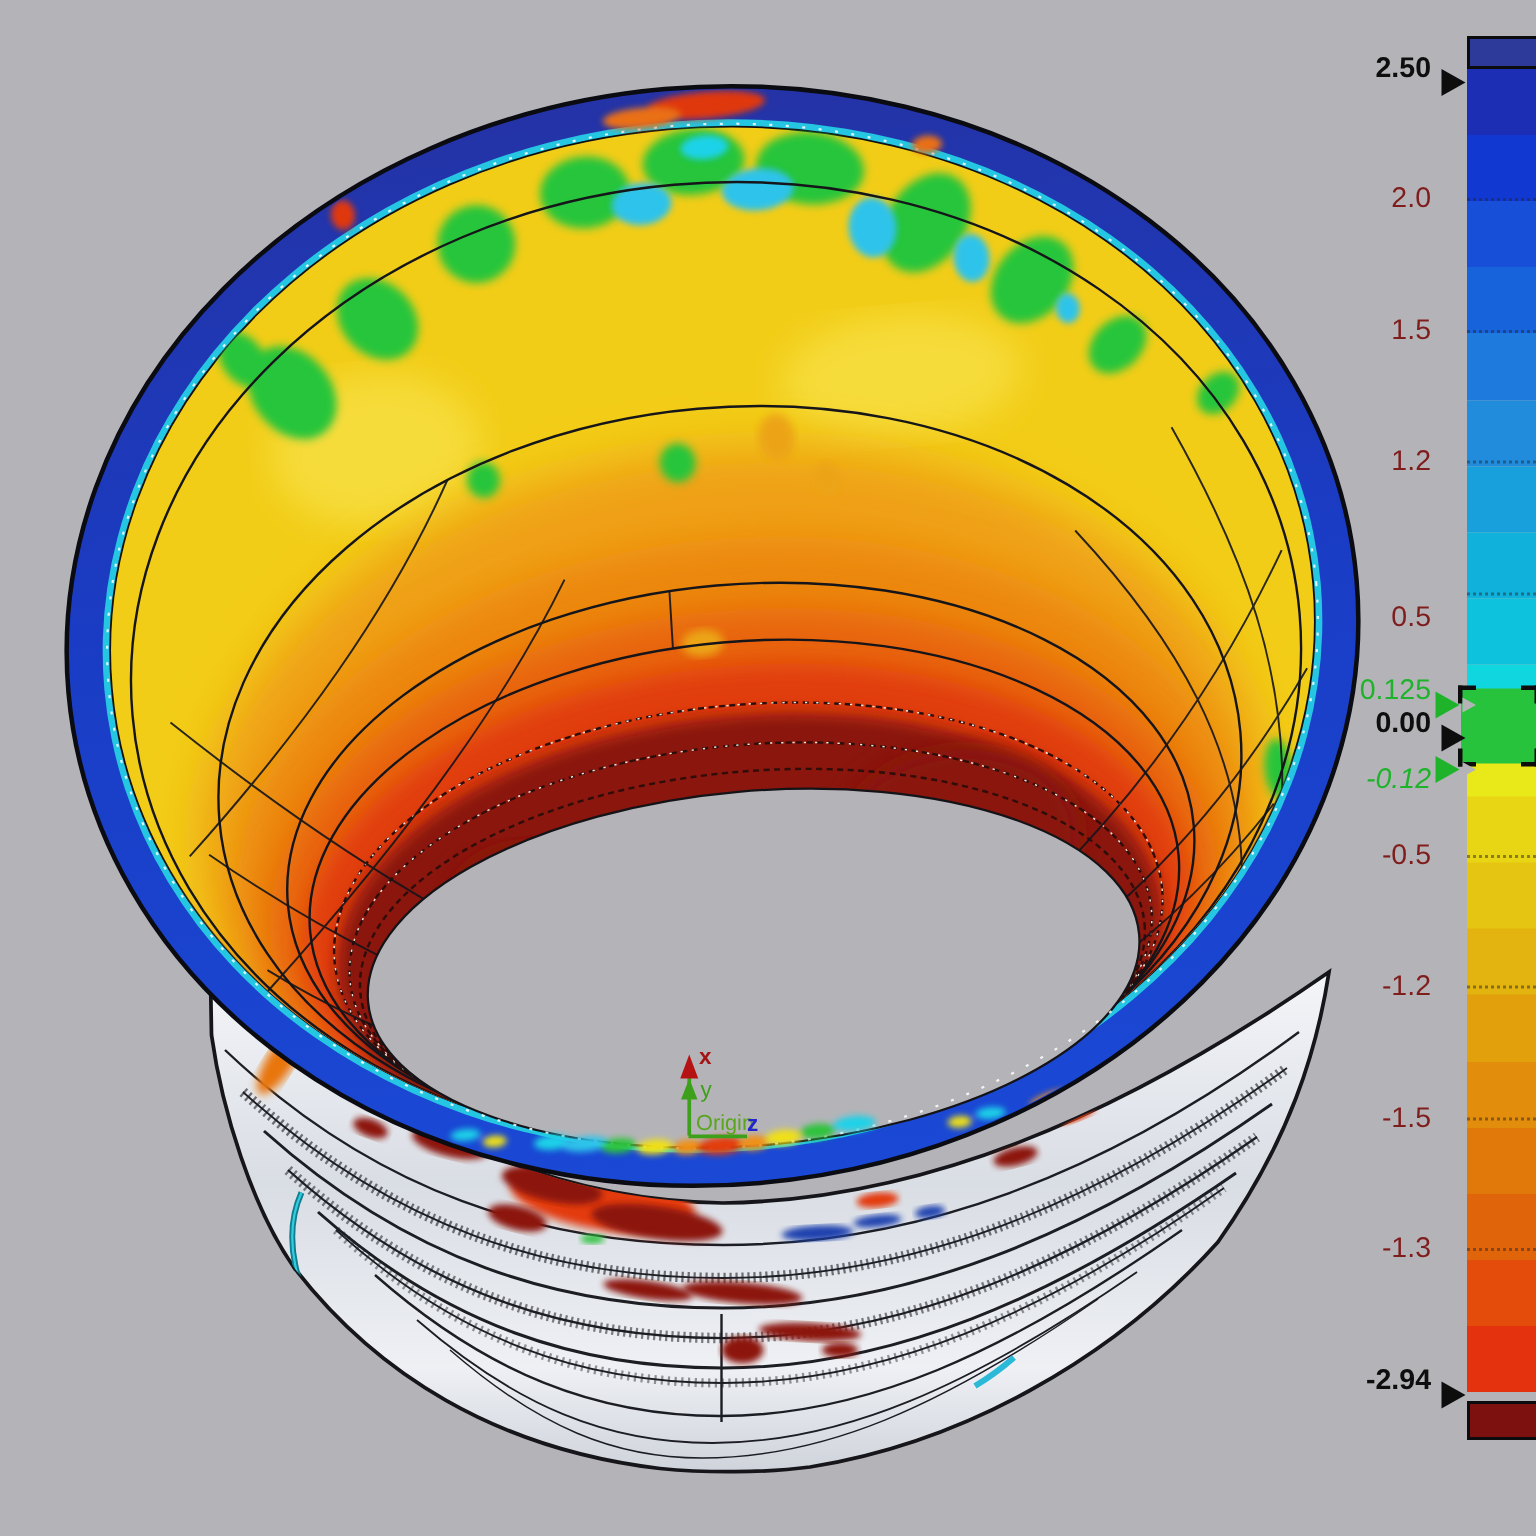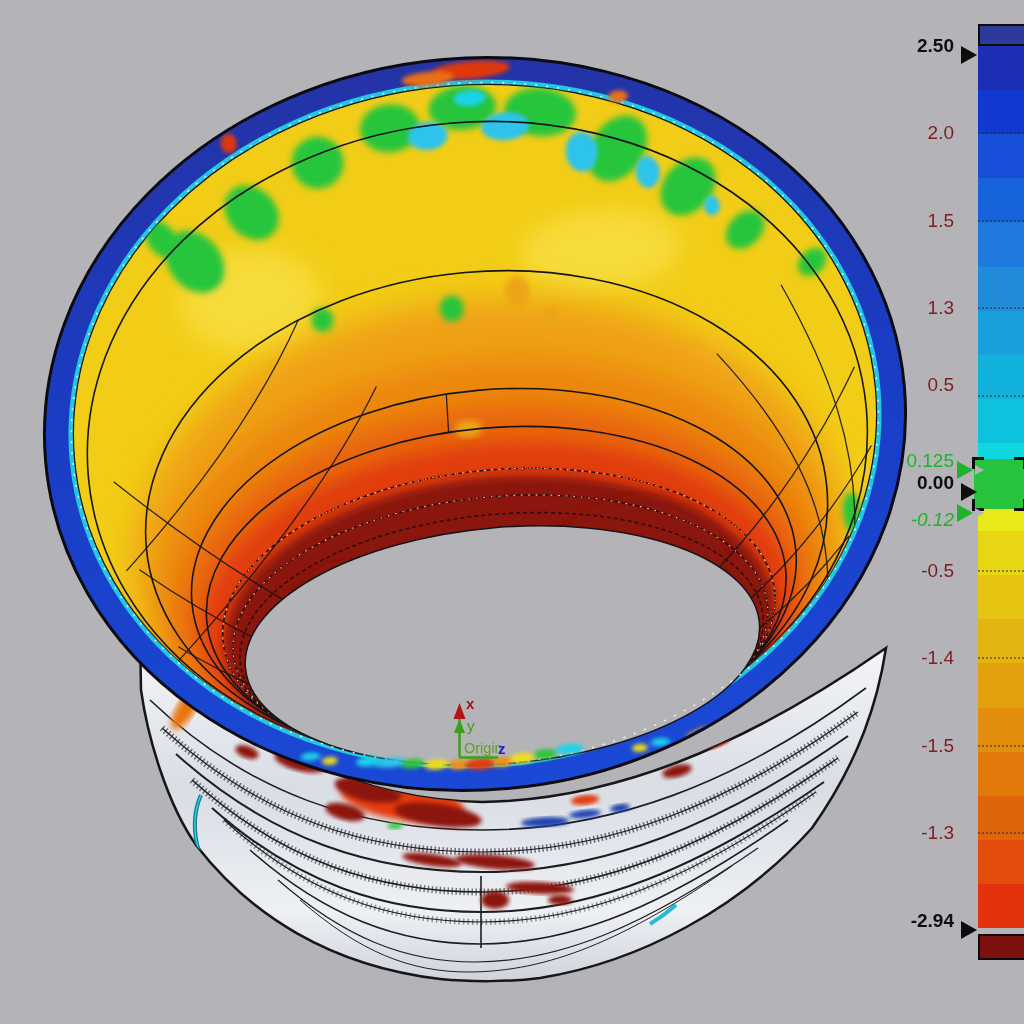--- a/index.html
+++ b/index.html
@@ -282,32 +282,32 @@
       <div class="tzone" style="top: 459.125px; height: 49.875px; background: rgb(40, 195, 60);">
         <div class="tz-c tz-tl"></div>
         <div class="tz-c tz-tr"></div>
         <div class="tz-c tz-bl"></div>
         <div class="tz-c tz-br"></div>
       </div>
       <div class="scale-label lab-limit" style="top: 35.5px;">2.50</div>
       <div class="arrow-k" style="left: 961px; top: 45.5px;"></div>
       <div class="scale-label lab-tick" style="top: 123px;">2.0</div>
       <div class="scale-label lab-tick" style="top: 210.5px;">1.5</div>
-      <div class="scale-label lab-tick" style="top: 298px;">1.3</div>
-      <div class="scale-label lab-tick" style="top: 375px;">0.5</div>
+      <div class="scale-label lab-tick" style="top: 298px;">1.2</div>
+      <div class="scale-label lab-tick" style="top: 402px;">0.5</div>
       <div class="scale-label lab-tol" style="top: 451.125px;">0.125</div>
       <div class="arrow-g" style="left: 957px; top: 461.125px;">
         <div class="arrow-g-in"></div>
       </div>
       <div class="scale-label lab-limit" style="top: 473px;">0.00</div>
       <div class="arrow-k" style="left: 961px; top: 483px;"></div>
       <div class="scale-label lab-tol" style="top: 510px; font-style: italic;">-0.12</div>
       <div class="arrow-g" style="left: 957px; top: 504px;">
         <div class="arrow-g-in"></div>
       </div>
       <div class="scale-label lab-tick" style="top: 560.5px;">-0.5</div>
-      <div class="scale-label lab-tick" style="top: 648px;">-1.4</div>
+      <div class="scale-label lab-tick" style="top: 648px;">-1.2</div>
       <div class="scale-label lab-tick" style="top: 735.5px;">-1.5</div>
       <div class="scale-label lab-tick" style="top: 823px;">-1.3</div>
       <div class="scale-label lab-limit" style="top: 910.5px;">-2.94</div>
       <div class="arrow-k" style="left: 961px; top: 920.5px;"></div>
     </div>
 </div>
 
 </body></html>

